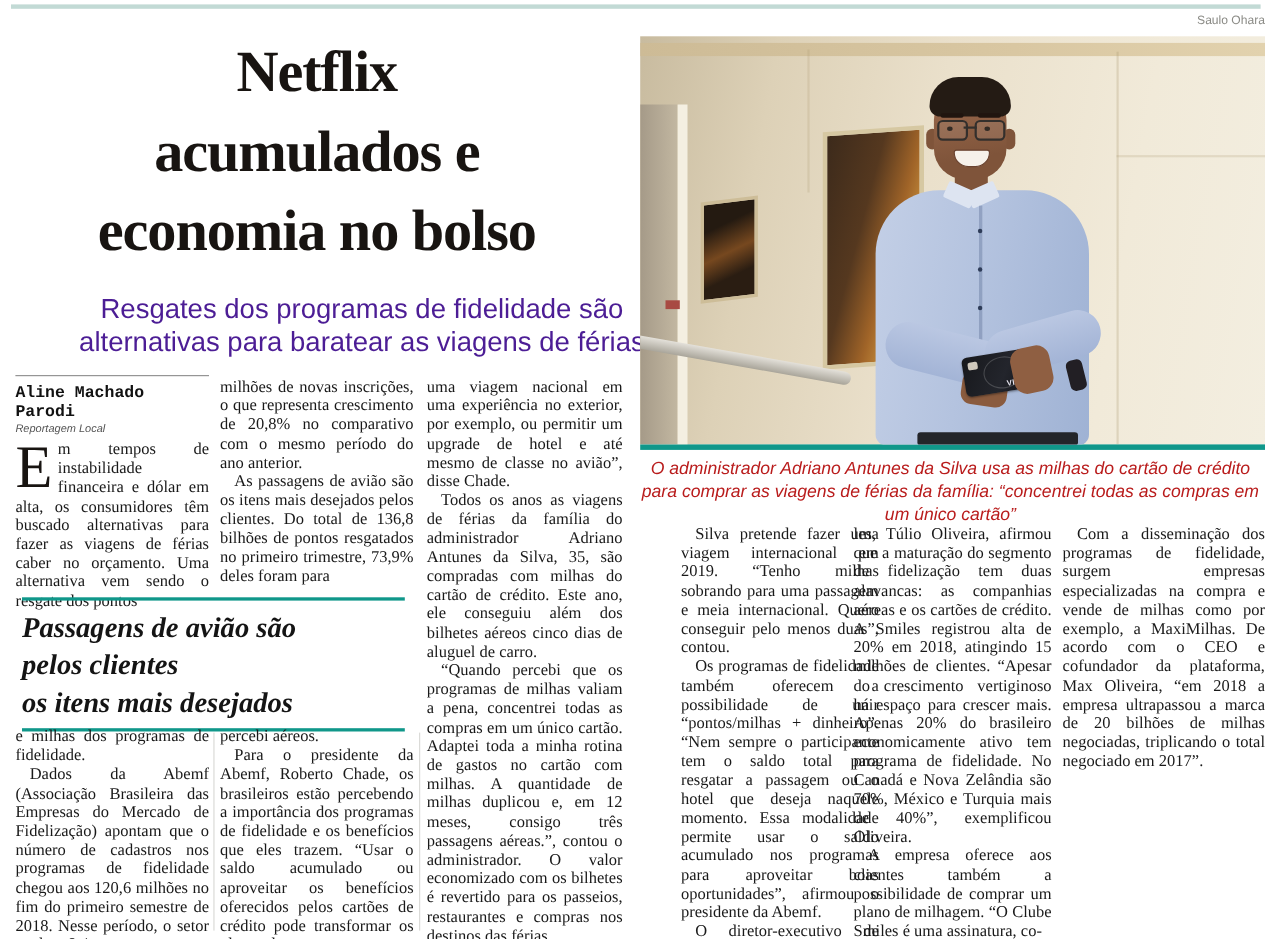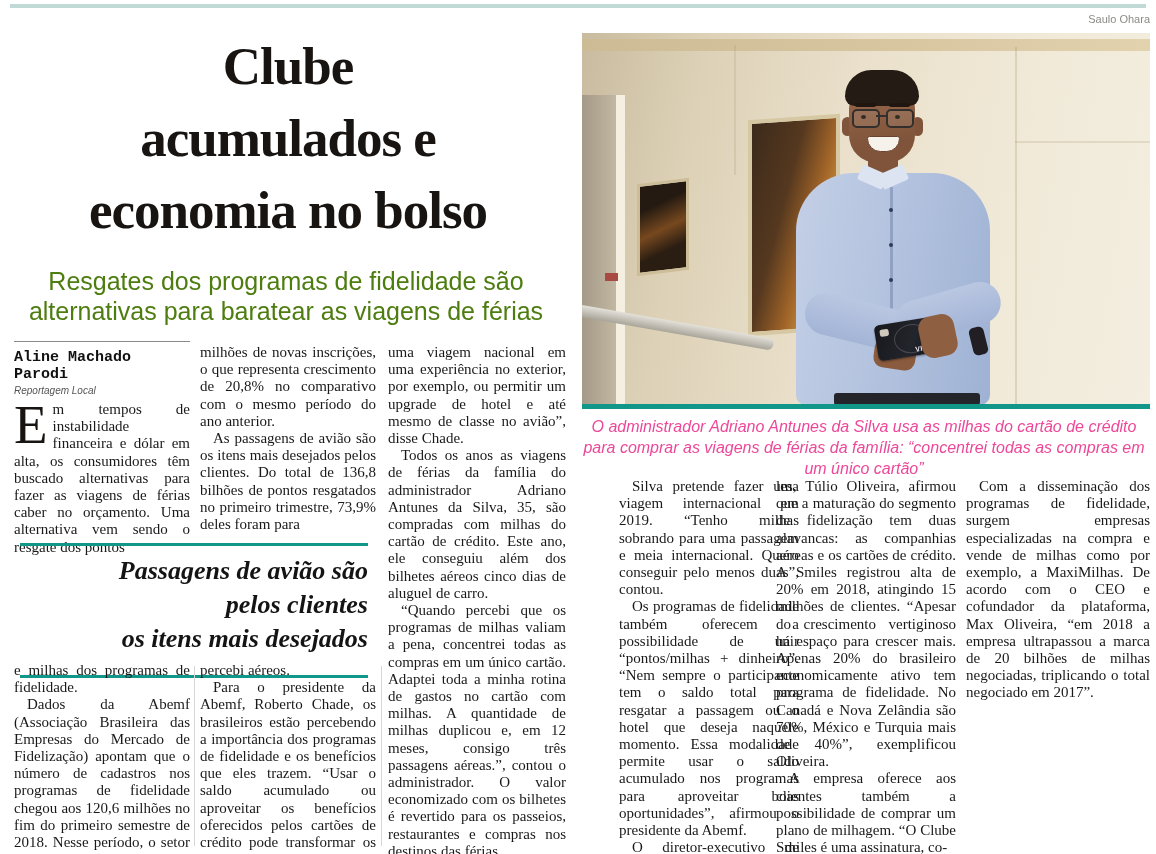--- a/index.html
+++ b/index.html
@@ -5,41 +5,41 @@
   html,body{margin:0;padding:0;background:#fff;}
   .page{position:relative;width:1156px;height:854px;background:#ffffff;overflow:hidden;
         font-family:"Liberation Serif","DejaVu Serif",serif;color:#1b1b1b;}
   .topbar{position:absolute;left:10px;top:4px;width:1136px;height:4px;background:#c2dad5;}
 
   
   .headline{position:absolute;left:8px;top:30px;width:560px;margin:0;text-align:center;
             font-size:53px;line-height:72px;font-weight:bold;color:#181411;letter-spacing:-1px;}
   .subtitle{position:absolute;left:0px;top:266px;width:572px;text-align:center;
             font-family:"Liberation Sans","DejaVu Sans",sans-serif;
-            font-size:25px;line-height:30px;color:#4d7c0f;}
+            font-size:25px;line-height:30px;color:#4c1d95;padding-left:43px;}
 
   
   .byline{position:absolute;left:14px;top:341px;width:176px;border-top:1px solid #8a8a8a;
           padding-top:7px;font-family:"Liberation Sans","DejaVu Sans",sans-serif;}
   .byline .author{font-weight:bold;font-size:15px;color:#111;font-family:Liberation Mono, monospace;}
   .byline .role{font-style:italic;font-size:10px;color:#555;margin-top:2px;}
 
   
   .col{position:absolute;width:176px;font-size:15px;line-height:17.2px;text-align:justify;color:#191919;}
   .col p{margin:0;}
   .col p.indent{text-indent:13px;}
   .dropcap{float:left;font-size:55px;line-height:44px;padding:2px 5px 0 0;font-weight:normal;color:#181411;}
   .vrule{position:absolute;width:1px;background:#d8d8d4;}
   .vrule1{left:194px;top:666px;height:180px;}
   .vrule2{left:381px;top:666px;height:180px;}
 
   
   .pullquote{position:absolute;left:20px;top:543px;width:348px;
              border-top:3px solid #10978a;border-bottom:3px solid #10978a;
-             padding:8px 0 19px;text-align:right;
+             padding:8px 0 6px;text-align:left;
              font-style:italic;font-weight:bold;font-size:26px;line-height:34px;color:#141414;}
 
   
   .photo-credit{position:absolute;left:990px;top:13px;width:160px;text-align:right;
                 font-family:"Liberation Sans","DejaVu Sans",sans-serif;font-size:11px;color:#8b8b86;}
   .photo{position:absolute;left:582px;top:33px;width:568px;height:371px;margin:0;overflow:hidden;
          border-bottom:5px solid #10978a;
          background:linear-gradient(100deg,#c8bb9f 0%,#ddd1b7 20%,#eae0cb 45%,#f1ead9 75%,#f3eee0 100%);}
   .photo *{position:absolute;}
   .ceil{left:0;top:6px;width:568px;height:12px;background:linear-gradient(90deg,#cdbb96,#d9c7a2 60%,#e2d2ae);}
@@ -87,40 +87,40 @@
   .m-card{left:294px;top:288px;width:60px;height:36px;border-radius:5px;transform:rotate(-9deg);
           background:linear-gradient(120deg,#17181c,#23252c 60%,#121318);box-shadow:0 1px 2px rgba(0,0,0,.4);}
   .m-card .chip{left:5px;top:5px;width:9px;height:7px;border-radius:2px;background:#cfc9bd;}
   .m-card .swirl{left:18px;top:4px;width:34px;height:27px;border:1px solid rgba(255,255,255,.18);border-radius:50%;}
   .m-card .visa{right:4px;bottom:3px;font:bold 7px/7px "Liberation Sans","DejaVu Sans",sans-serif;
                 color:#e9e7f1;letter-spacing:.5px;}
   .m-pants{left:252px;top:360px;width:146px;height:12px;border-radius:3px;background:#23252a;}
 
   .caption{position:absolute;left:578px;top:416px;width:572px;margin:0;text-align:center;
            font-family:"Liberation Sans","DejaVu Sans",sans-serif;
-           font-style:italic;font-size:16px;line-height:21px;color:#ec4899;}
+           font-style:italic;font-size:16px;line-height:21px;color:#b91c1c;}
 
   
   .c1t{left:14px;top:401px;height:146px;}
   .c1b{left:14px;top:662px;height:186px;}
   .c2t{left:200px;top:344px;height:200px;}
   .c2b{left:200px;top:662px;height:186px;}
   .c3{left:388px;top:344px;width:178px;height:508px;}
   .c4{left:586px;top:478px;width:180px;height:372px;margin-left:33px;}
   .c5{left:776px;top:478px;width:180px;height:372px;}
   .c6{left:966px;top:478px;width:184px;height:372px;}
 </style>
 </head>
 <body>
 
 <div class="page">
   <div class="topbar"></div>
 
   <h1 class="headline">
-    <div>Clube</div>
+    <div>Netflix</div>
     <div>acumulados e</div>
     <div>economia no bolso</div>
   </h1>
 
   <div class="subtitle">Resgates dos programas de fidelidade são alternativas para baratear as viagens de férias</div>
 
   <div class="photo-credit">Saulo Ohara</div>
 
   <figure class="photo">
     <div class="ceil"></div>

